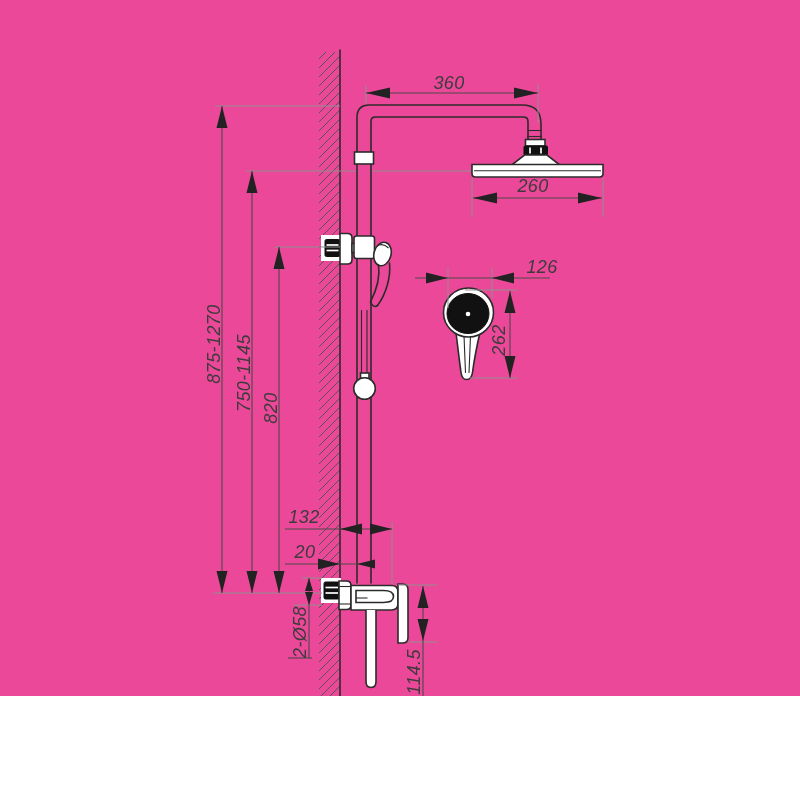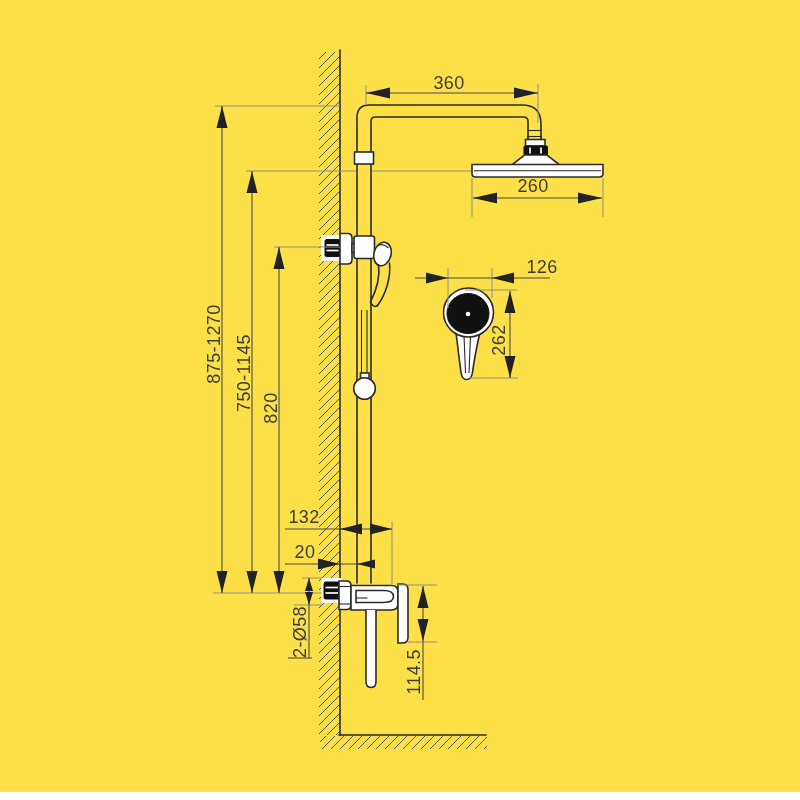--- a/index.html
+++ b/index.html
@@ -1,16 +1,16 @@
 <!DOCTYPE html>
 <html><head>
 <meta charset="utf-8">
 <style>
   html,body{margin:0;padding:0;background:#ffffff;}
-  .canvas{width:800px;height:792px;background:#fde047;position:relative;font-family:"Liberation Sans",sans-serif;}
+  .canvas{width:800px;height:696px;background:#ec4899;position:relative;font-family:"Liberation Sans",sans-serif;font-style:italic;}
   svg{display:block;}
   .o{stroke:#2b2b2b;stroke-width:1.6;fill:none;stroke-linecap:round;}
   .of{stroke:#2b2b2b;stroke-width:1.6;fill:#ffffff;}
   .thin{stroke:#2b2b2b;stroke-width:1.1;fill:none;}
   .dark{fill:#111111;stroke:#111111;}
   .wline{stroke:#fff;stroke-width:1.7;fill:none;}
   .dim{stroke:#4a4a4a;stroke-width:1.1;fill:none;}
   .ext{stroke:#8f8f8f;stroke-width:1;fill:none;}
   .ah{fill:#222222;stroke:none;}
   text.lbl{font-family:"Liberation Sans",sans-serif;font-size:18px;fill:#3c3c3c;letter-spacing:0.4px;}

